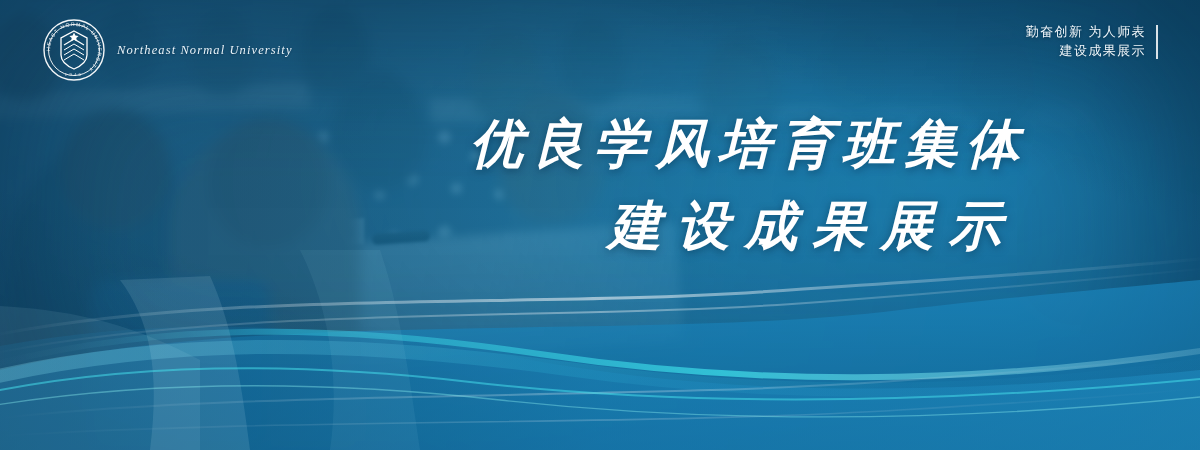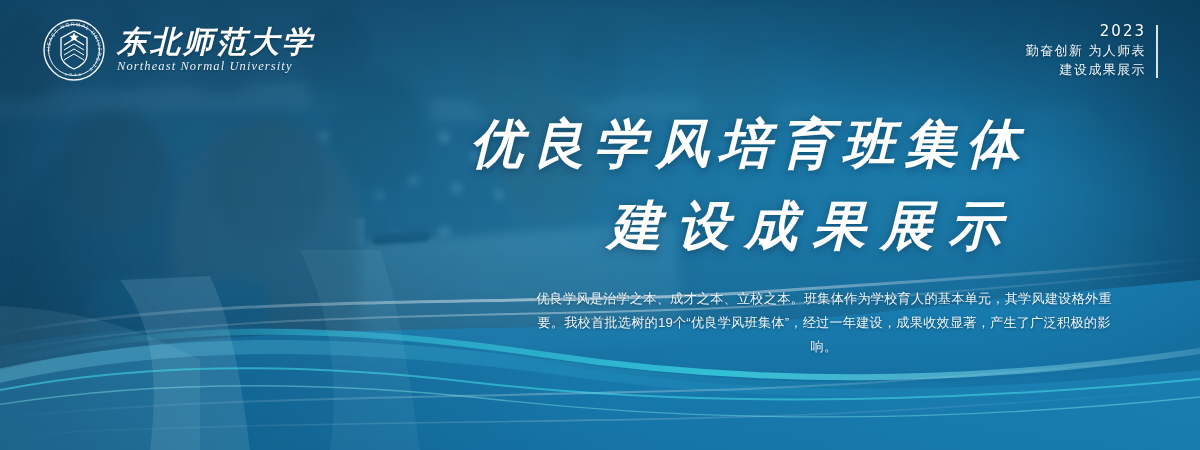--- a/index.html
+++ b/index.html
@@ -343,34 +343,31 @@
         <path d="M32,13 L45,20 L45,37 C45,44 39,48 32,51 C25,48 19,44 19,37 L19,20 Z" fill="none" stroke="#ffffff" stroke-width="1.3"></path>
         <path d="M22,27 L32,21 L42,27" fill="none" stroke="#ffffff" stroke-width="1.2"></path>
         <path d="M22,32 L32,26 L42,32" fill="none" stroke="#ffffff" stroke-width="1"></path>
         <path d="M22,37 L32,31 L42,37" fill="none" stroke="#ffffff" stroke-width="1"></path>
         <path d="M22,42 L32,36 L42,42" fill="none" stroke="#ffffff" stroke-width="1"></path>
         <path d="M32,14.5 l1.4,2.9 3.2,.5 -2.3,2.2 .55,3.2 -2.85,-1.5 -2.85,1.5 .55,-3.2 -2.3,-2.2 3.2,-.5 Z" fill="#ffffff"></path>
         <text x="32" y="58" font-size="4.4" fill="#ffffff" text-anchor="middle" letter-spacing="2.4" font-family="'Liberation Serif', serif" opacity=".9">1946</text>
       </svg>
     </div>
     <div class="wordmark">
-      <div class="wordmark-cn">东北师范大学</div>
       <div class="wordmark-en">Northeast Normal University</div>
     </div>
   </div>
 
   <div class="meta">
     <div class="meta-lines">
-      <div class="meta-year">2023</div>
       <div>勤奋创新  为人师表</div>
       <div>建设成果展示</div>
     </div>
     <div class="meta-rule"></div>
   </div>
 
   <div class="headline">
     <div class="headline-1">优良学风培育班集体</div>
     <div class="headline-2">建设成果展示</div>
   </div>
 
-  <div class="blurb">优良学风是治学之本、成才之本、立校之本。班集体作为学校育人的基本单元，其学风建设格外重要。我校首批选树的19个“优良学风班集体”，经过一年建设，成果收效显著，产生了广泛积极的影响。</div>
 
 </div>
 
 </body></html>

